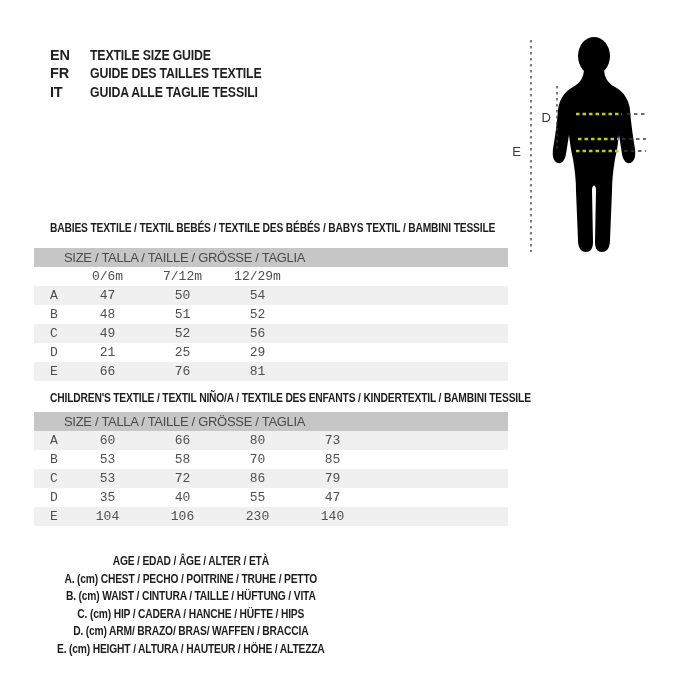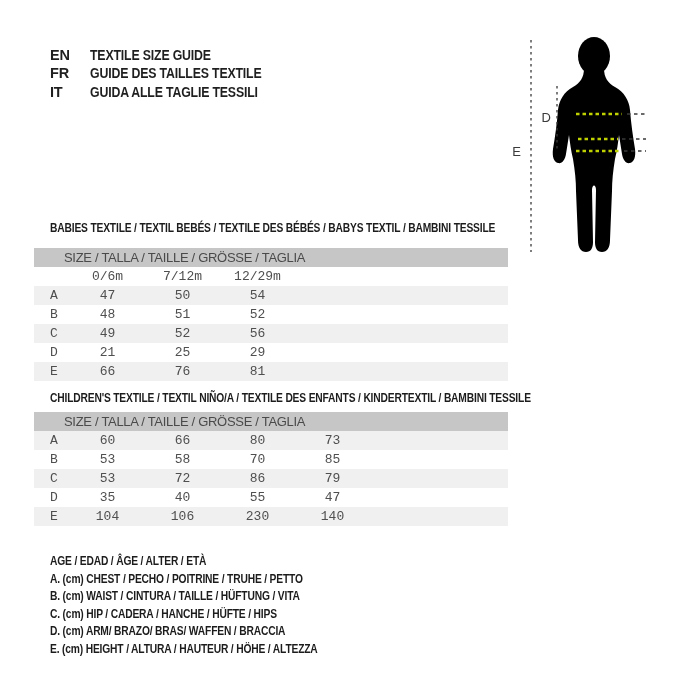--- a/index.html
+++ b/index.html
@@ -23,21 +23,21 @@
   .tbar{background:#c6c6c6;height:19px;line-height:19px;padding-left:30px;
         color:#4a4a4a;letter-spacing:-0.3px;white-space:nowrap;}
   .trow{display:grid;grid-template-columns:20px 75px 75px 75px 1fr;
         padding-left:16px;height:19px;align-items:center;font-family:Liberation Mono, monospace;}
   .trow.cols4{grid-template-columns:20px 75px 75px 75px 75px 1fr;}
   .trow.stripe{background:#f0f0f0;}
   .tcell{text-align:center;}
   .tlbl{text-align:left;}
 
   
-  .legend{position:absolute;left:50px;top:553px;}
+  .legend{position:absolute;left:57px;top:553px;text-align:center;}
   .legend-line{height:17.5px;line-height:17.5px;font-size:12.5px;font-weight:700;
                letter-spacing:-0.2px;white-space:nowrap;color:#1c1c1c;
                transform:scaleX(0.82);transform-origin:0 50%;}
 
   
   .figure{position:absolute;left:488px;top:12px;}
   .fig-label{font-family:"Liberation Sans",sans-serif;font-size:13px;fill:#3a3a3a;}
 </style>
 </head>
 <body>

